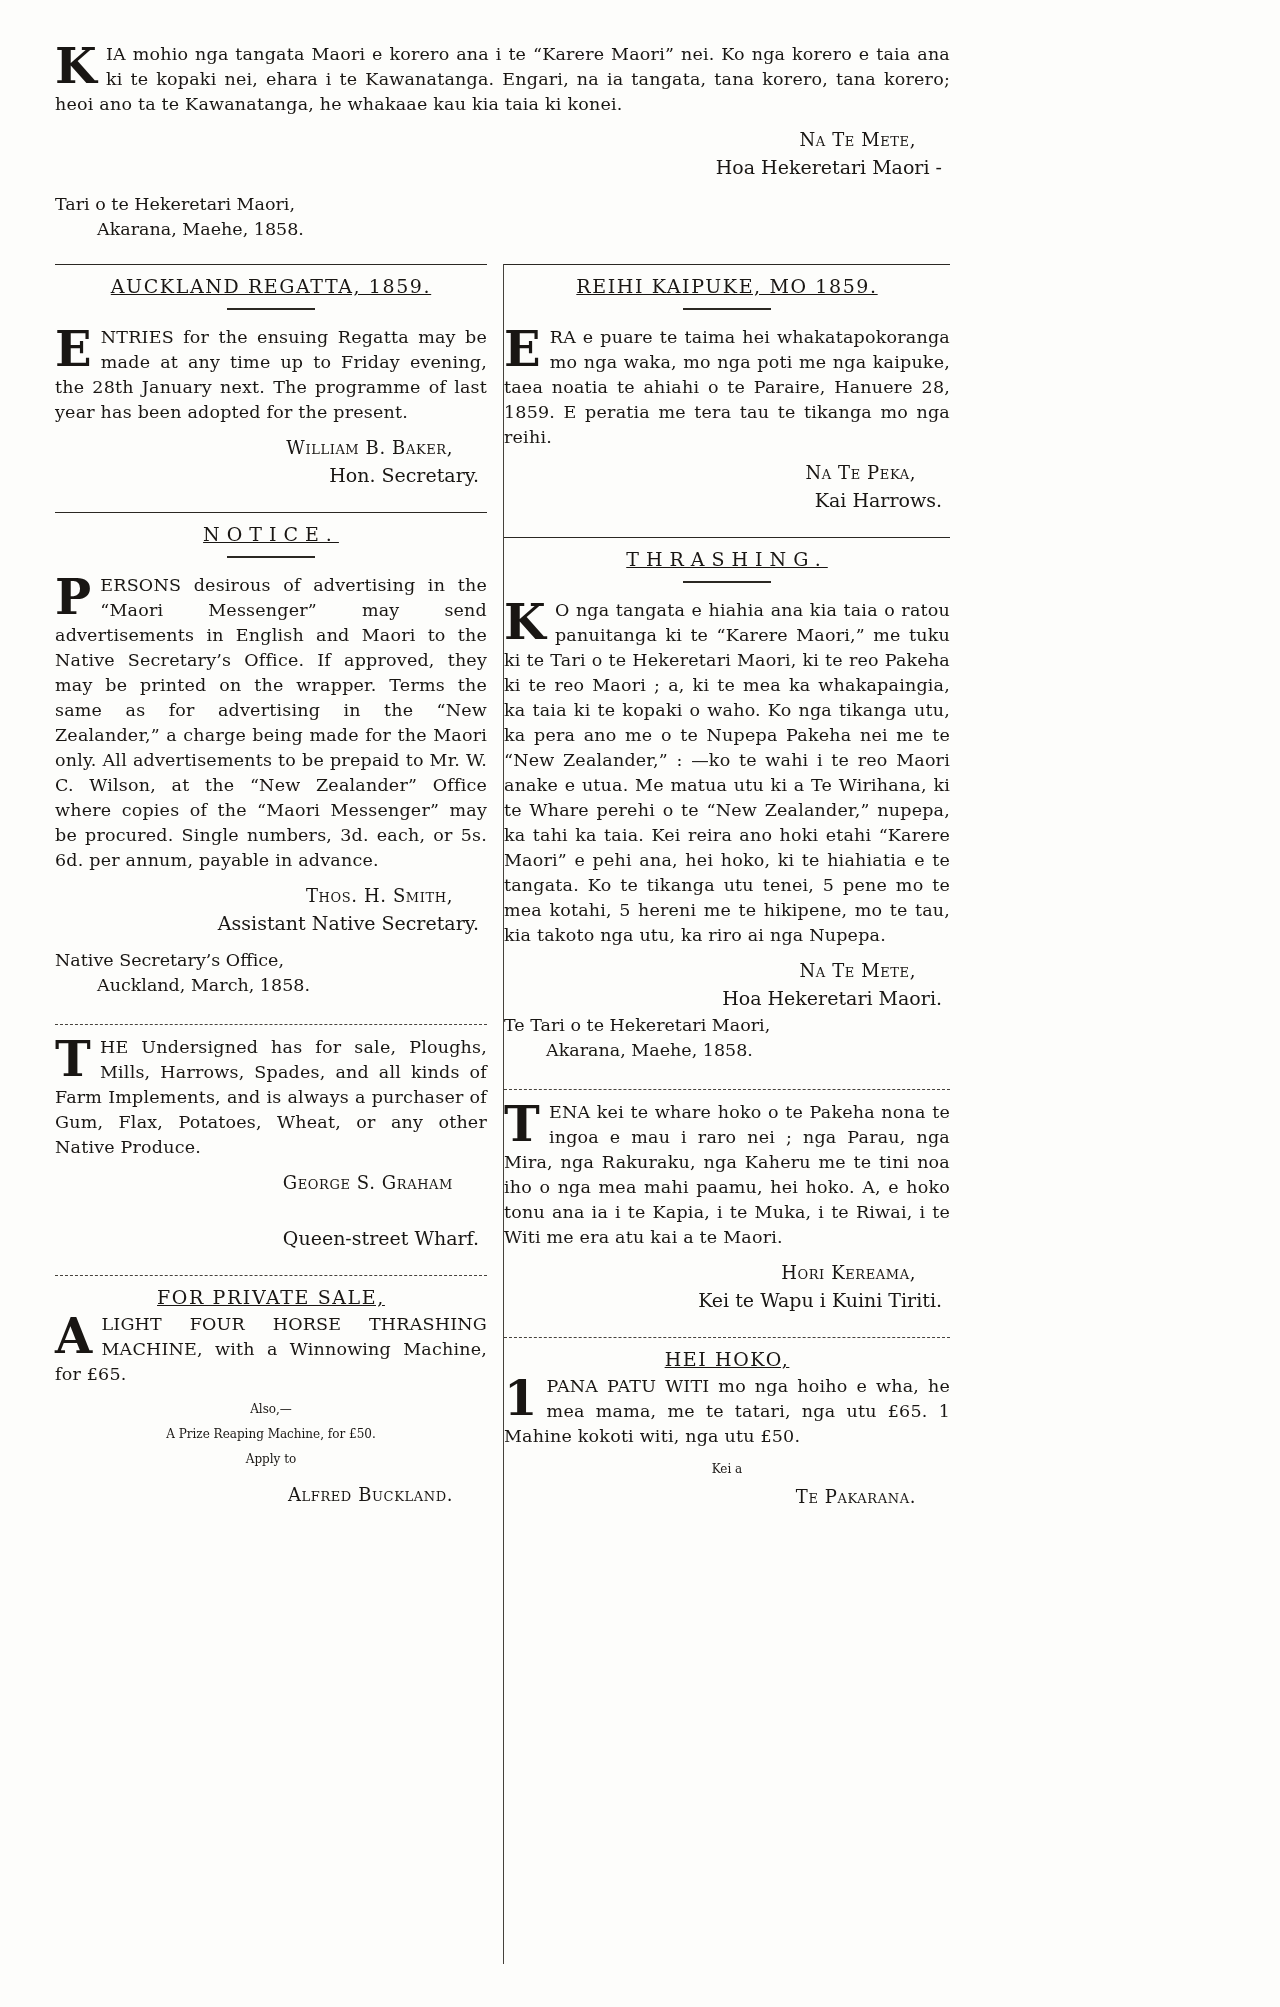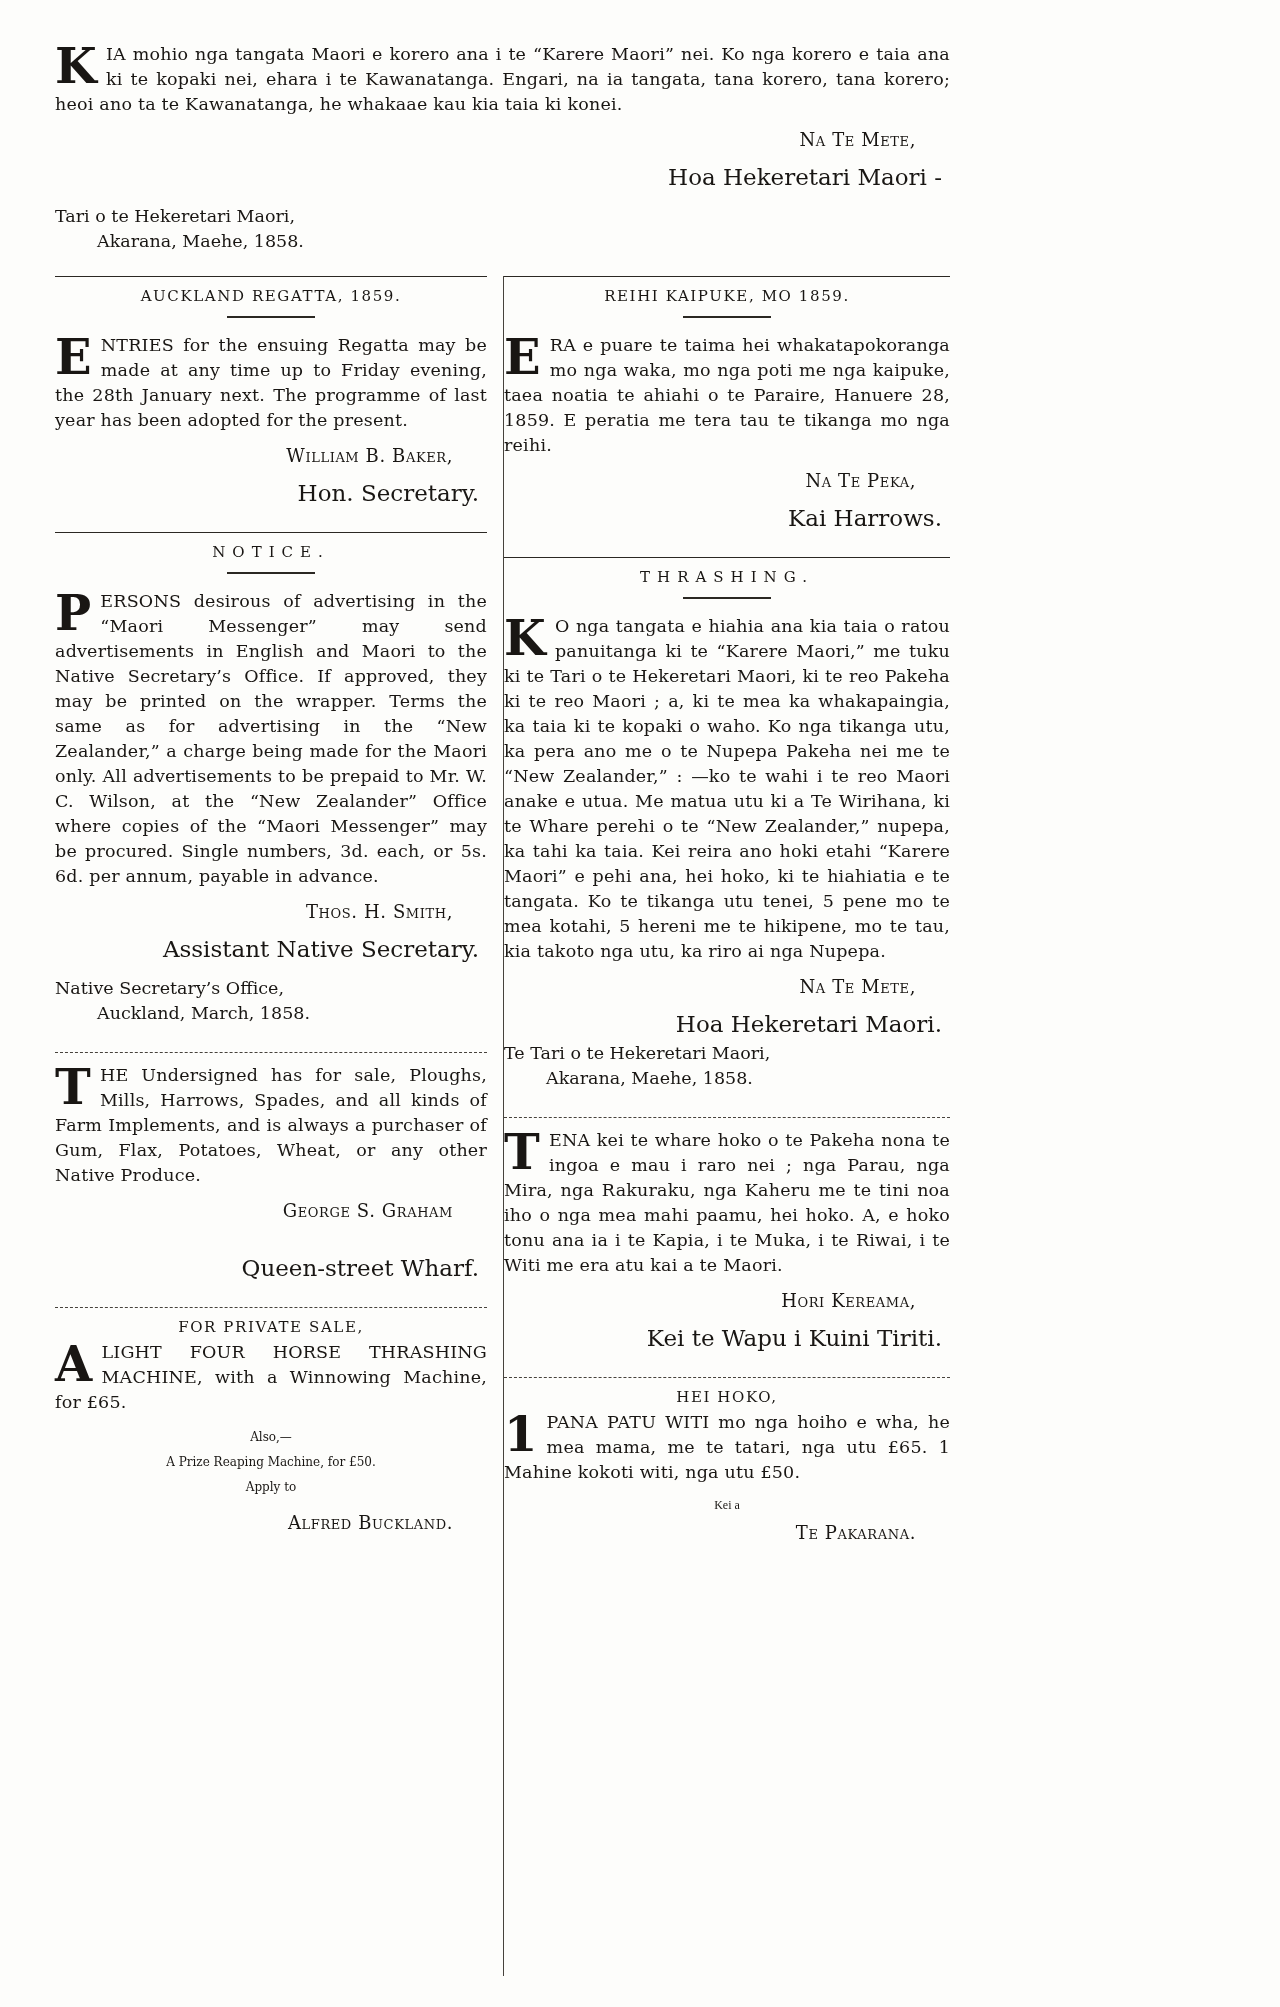--- a/index.html
+++ b/index.html
@@ -22,21 +22,21 @@
   }
   .dropcap{
     float:left;
     font-size:48px;
     line-height:42px;
     padding:3px 9px 0 0;
     font-weight:bold;
   }
   .sc{font-variant:small-caps;letter-spacing:0.6px;}
   .sig-name{font-size:18px;text-align:right;padding-right:34px;margin-top:12px;}
-  .sig-role{font-size:23px;text-align:right;padding-right:8px;margin-top:14px;}
+  .sig-role{font-size:19px;text-align:right;padding-right:8px;margin-top:6px;}
   .addr{font-size:17.5px;line-height:25px;margin-top:14px;}
   .addr .indent{padding-left:42px;}
   .columns{
     display:flex;
     margin-top:22px;
     min-height:1700px;
   }
   .col-left{
     width:448px;
     box-sizing:border-box;
@@ -51,24 +51,25 @@
     border:none;border-top:1.6px solid #2b2823;
     margin:0 0 10px 0;
   }
   .rule.dashed{border-top:1.6px dashed #46423c;}
   .short-rule{
     border:none;border-top:2.2px solid #2b2823;
     width:88px;margin:11px auto 15px auto;
   }
   .art-heading{
     text-align:center;
-    font-size:15px;
+    font-size:19px;
     letter-spacing:1.6px;
     margin:6px 0 0 0;
     font-weight:normal;
+    text-decoration:underline;
   }
   .art-heading.wide{letter-spacing:7px;}
   .center-line{text-align:center;font-size:12px;line-height:25px;}
   .article{margin-bottom:26px;}
   .article .para{margin-top:4px;}
   .mb-lg{margin-bottom:34px;}
   .clearfix::after{content:"";display:block;clear:both;}
 </style>
 </head>
 <body>
@@ -185,19 +186,19 @@
         <div class="sig-role">Kei te Wapu i Kuini Tiriti.</div>
       </div>
 
       <div class="article">
         <hr class="rule dashed">
         <h2 class="art-heading">HEI HOKO,</h2>
         <p class="para clearfix">
           <span class="dropcap">1</span>
           <span>PANA PATU WITI mo nga hoiho e wha, he mea mama, me te tatari, nga utu £65.  1 Mahine kokoti witi, nga utu £50.</span>
         </p>
-        <div class="center-line" style="margin-top:8px;font-family:Liberation Serif, serif;">Kei a</div>
+        <div class="center-line" style="margin-top:8px;">Kei a</div>
         <div class="sig-name sc" style="margin-top:4px;">Te Pakarana.</div>
       </div>
 
     </div>
   </div>
 </div>
 
 </body></html>

